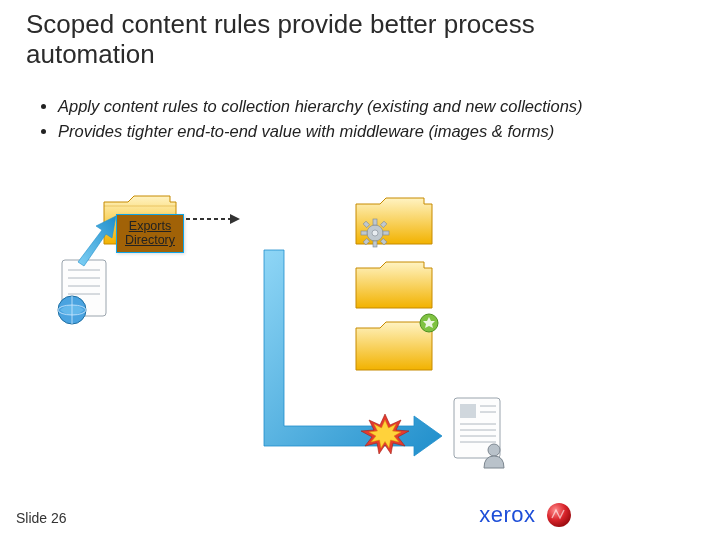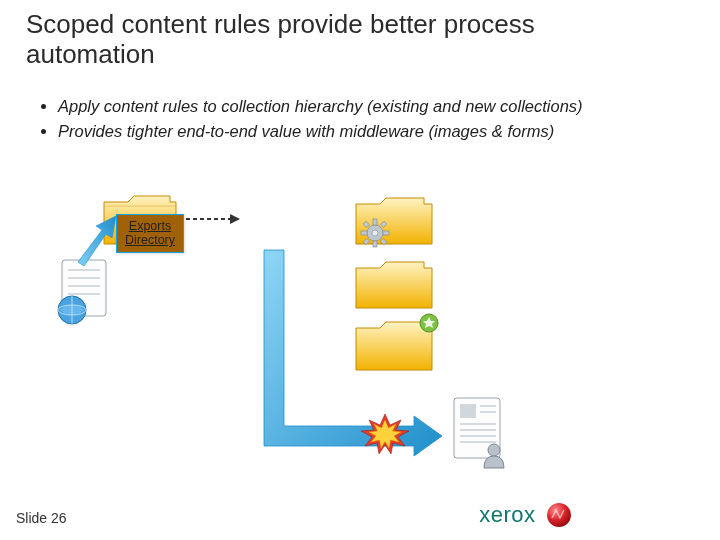--- a/index.html
+++ b/index.html
@@ -85,21 +85,21 @@
     color: #333;
   }
   .logo {
     position: absolute;
     right: 24px;
     bottom: 12px;
   }
   .logo-text {
     font-size: 22px;
     font-weight: 500;
-    color: #0f766e;
+    color: #1d4ed8;
     letter-spacing: 0.5px;
     display:inline-block;
     vertical-align: middle;
   }
   .logo-ball {
     display:inline-block;
     width: 26px;
     height: 26px;
     vertical-align: middle;
     margin-left: 6px;

